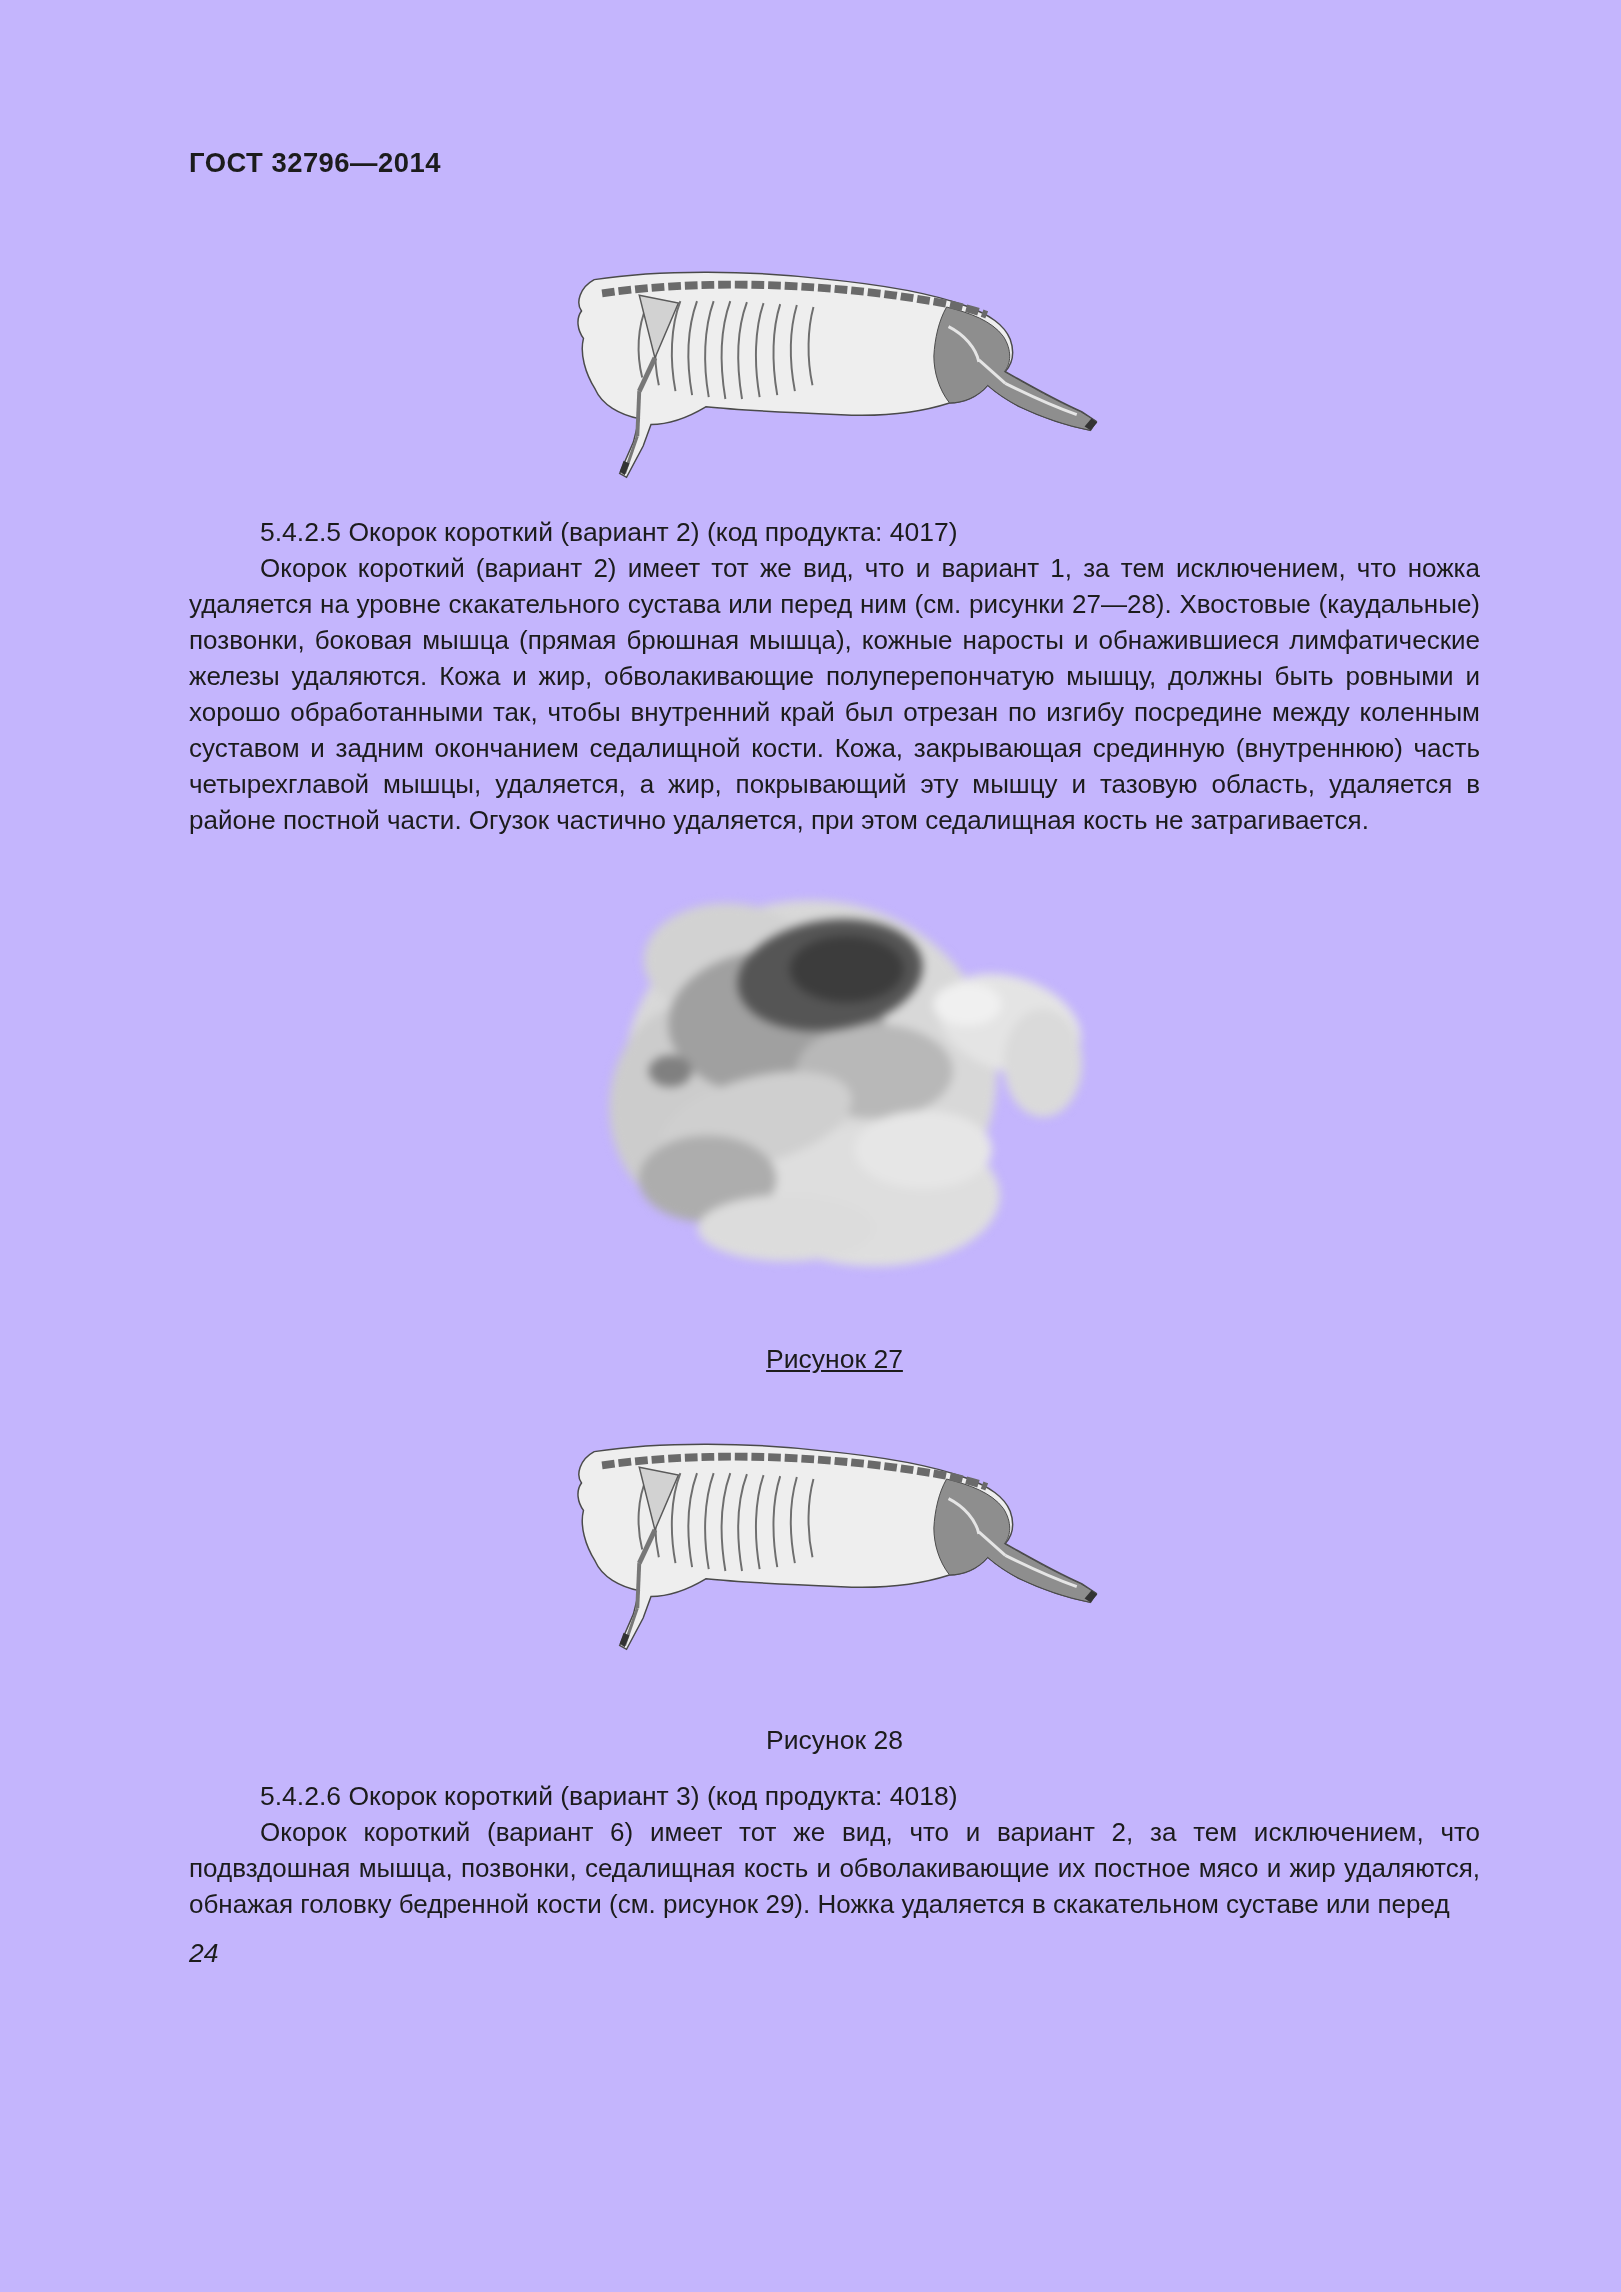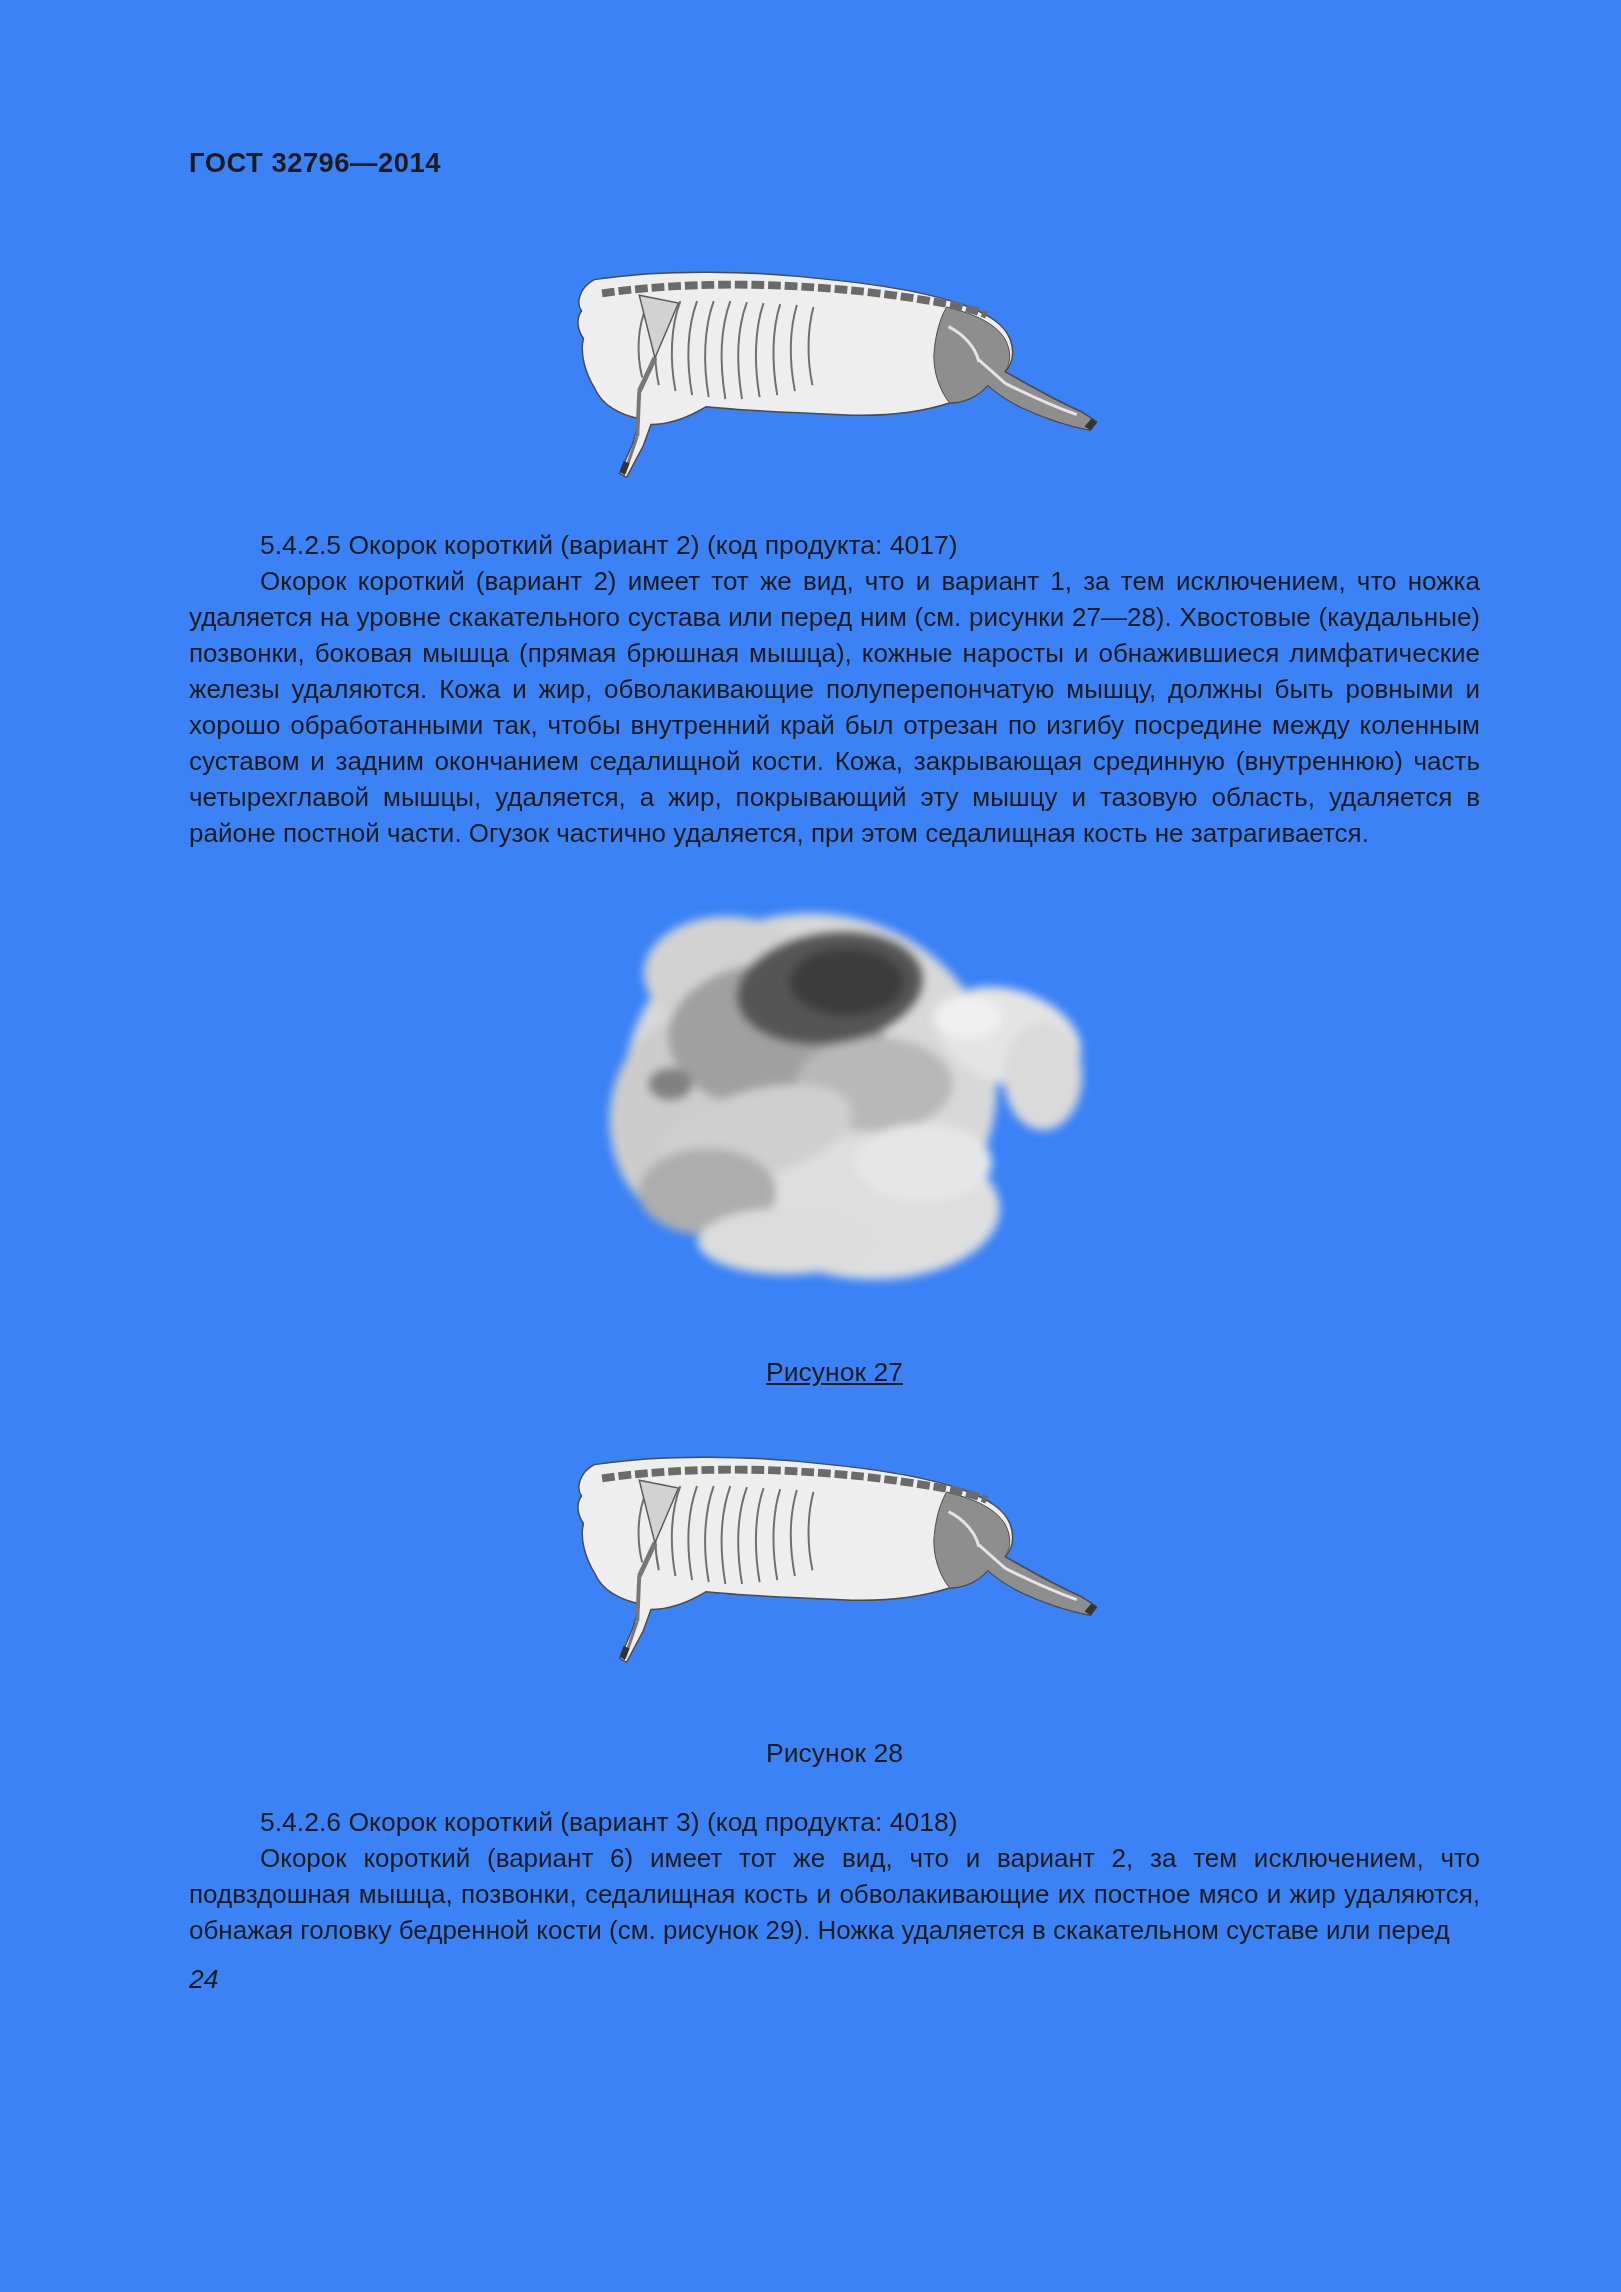--- a/index.html
+++ b/index.html
@@ -1,21 +1,21 @@
 <!DOCTYPE html>
 <html><head>
 <meta charset="utf-8">
 <style>
   * { margin: 0; padding: 0; box-sizing: border-box; }
   html, body { background: #ffffff; }
   .page {
     position: relative;
     width: 1621px;
     height: 2293px;
-    background: #3b82f6;
+    background: #c4b5fd;
     font-family: "Liberation Sans", sans-serif;
     color: #1c1c1c;
     overflow: hidden;
   }
   .content {
     padding: 147px 141px 0 189px;
   }
   .doc-header {
     font-size: 27.4px;
     font-weight: bold;
@@ -31,21 +31,21 @@
   .fig-28 { margin-top: 59px; }
   .caption {
     text-align: center;
     font-size: 26.5px;
     line-height: 31px;
   }
   .cap-26 { margin-top: 78px; }
   .cap-27 { margin-top: 60px; text-decoration: underline; }
   .cap-28 { margin-top: 61px; }
   .section-heading {
-    margin-top: 35px;
+    margin-top: 22px;
     font-size: 26.5px;
     line-height: 36px;
     text-indent: 71px;
   }
   .body-text {
     font-size: 26px;
     line-height: 36px;
     text-align: justify;
     text-indent: 71px;
   }

